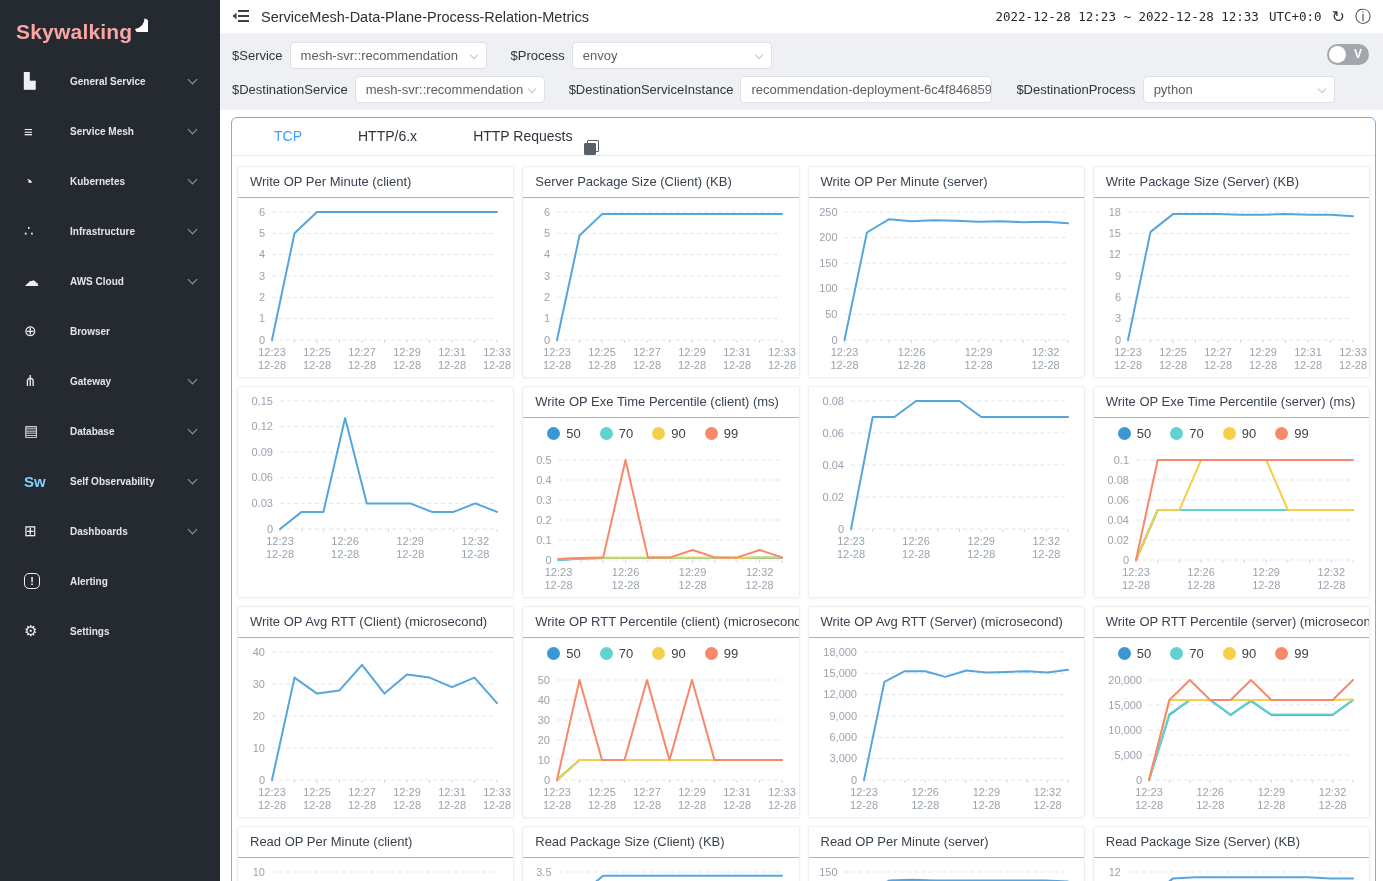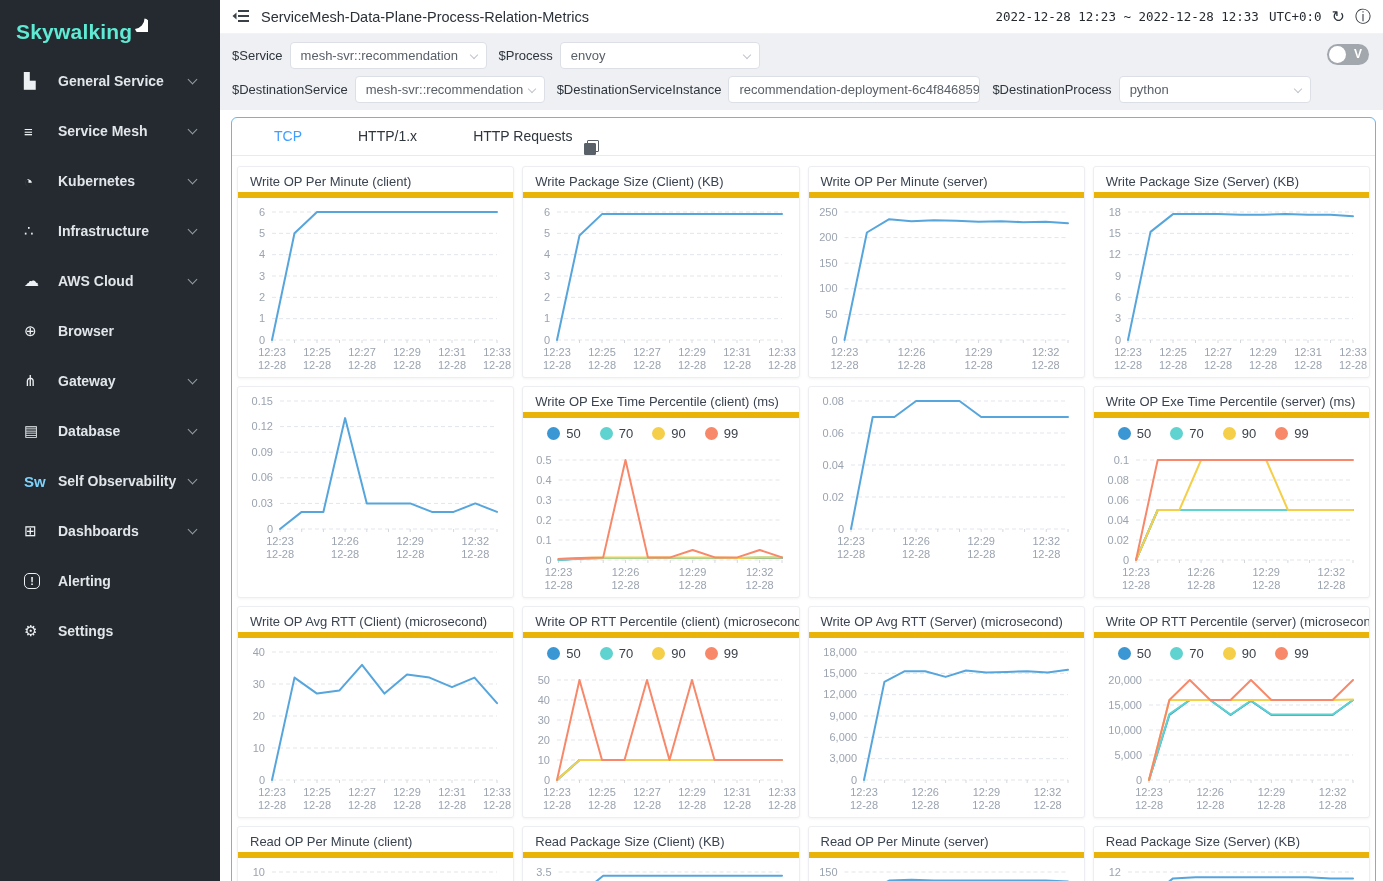--- a/index.html
+++ b/index.html
@@ -1,40 +1,40 @@
 <!DOCTYPE html>
 <html><head>
 <meta charset="utf-8">
 <style>
   *{margin:0;padding:0;box-sizing:border-box}
   html,body{width:1383px;height:881px;overflow:hidden;background:#fff;
     font-family:"Liberation Sans",sans-serif;-webkit-font-smoothing:antialiased}
   
   .sidebar{position:absolute;left:0;top:0;width:220px;height:881px;background:#242a30;z-index:5}
-  .logo{display:flex;align-items:flex-start;padding:20px 0 0 16px;color:#5eead4;font-size:21px;font-weight:bold;letter-spacing:.2px}
+  .logo{display:flex;align-items:flex-start;padding:20px 0 0 16px;color:#fca5a5;font-size:21px;font-weight:bold;letter-spacing:.2px}
   .logo svg{margin:-3px 0 0 1px}
   .nav{position:absolute;top:56px;left:0;right:0}
   .nav-item{position:relative;height:50px;display:flex;align-items:center;padding-left:24px;cursor:pointer;color:#e2e6ea}
   .nav-icon{width:26px;font-size:15px;color:#eef1f4;text-align:left;flex:0 0 26px}
-  .nav-label{font-size:14px;font-weight:600;margin-left:8px;white-space:nowrap}
+  .nav-label{font-size:10px;font-weight:600;margin-left:20px;white-space:nowrap}
   .chev{width:7px;height:7px;border-right:1.5px solid #969ca3;border-bottom:1.5px solid #969ca3;transform:rotate(45deg);position:absolute;right:24px;top:20px}
   [data-name="self-observability-icon"]{color:#7dd3fc;font-weight:bold}
   [data-name="alerting-icon"]{display:inline-flex;width:16px;height:16px;border:1.7px solid #eef1f4;border-radius:5px;align-items:center;justify-content:center;font-size:11px;font-weight:bold;flex:none;margin-right:10px}
   [data-name="functions-icon"]{font-style:italic;font-size:13px;letter-spacing:-1px}
   
   .main{position:absolute;left:220px;top:0;width:1163px;height:881px}
   .hdr{position:absolute;left:0;top:0;right:0;height:34px;background:#fff;display:flex;align-items:center;padding:0 12px;border-bottom:1px solid #f2f3f5}
   .hdr-left{display:flex;align-items:flex-start;gap:12px}
   .hdr-title{font-size:14.5px;color:#2b3138;font-weight:500}
   .hdr-right{margin-left:auto;display:flex;align-items:center;gap:10px}
   .time-text{font-family:"DejaVu Sans Mono",monospace;font-size:12.5px;color:#24292f}
   .hicon{font-size:16px;color:#2e353c;cursor:pointer;line-height:1}
   
   .filters{position:absolute;left:0;top:34px;right:0;height:76px;background:#eef0f4}
-  .frow{position:absolute;left:12px;display:flex;align-items:flex-end;gap:12px}
+  .frow{position:absolute;left:12px;display:flex;align-items:flex-end;gap:24px}
   .frow1{top:8px}.frow2{top:42px}
   .ffield{display:flex;align-items:center;gap:7px}
   .flabel{font-size:13px;color:#2e353c}
   .fselect{position:relative;height:27px;background:#fff;border:1px solid #dcdfe6;border-radius:4px;
     display:flex;align-items:center;padding:0 16px 0 10px;font-size:13px;color:#5a6068;cursor:pointer;white-space:nowrap;overflow:hidden}
   .fselect .chev2{position:absolute;right:9px;top:9px;width:6px;height:6px;border-right:1.4px solid #c0c4cc;border-bottom:1.4px solid #c0c4cc;transform:rotate(45deg)}
   .toggle{position:absolute;right:14px;top:10px;width:42px;height:21px;border-radius:11px;background:#a2a7ae;cursor:pointer}
   .toggle .knob{position:absolute;left:2px;top:2px;width:17px;height:17px;border-radius:50%;background:#fff}
   .toggle .tlabel{position:absolute;right:7px;top:3px;color:#fff;font-size:12px;font-weight:bold}
   
@@ -42,21 +42,21 @@
   .card{position:absolute;left:11px;top:7px;right:7px;height:1400px;border:1px solid #6cb4ea;border-radius:6px;background:#fff}
   .tabs{height:38px;display:flex;align-items:flex-end;padding-left:42px;gap:56px;border-bottom:1px solid #e8eaec}
   .tab{font-size:14px;color:#2e353c;cursor:pointer;line-height:38px}
   .tab.active{color:#409eff}
   .copy-icon{position:relative;width:15px;height:15px;margin-left:12px;cursor:pointer;display:inline-block}
   .copy-icon::before{content:"";position:absolute;right:0;top:0;width:10px;height:10px;border:1.6px solid #5a6067;border-radius:1px;background:#fff}
   .copy-icon::after{content:"";position:absolute;left:0;bottom:0;width:10px;height:10px;border:1.6px solid #5a6067;border-radius:1px;background:#5a6067}
   
   .grid{display:grid;grid-template-columns:repeat(4,1fr);grid-auto-rows:212px;gap:8px;padding:10px 5px}
   .panel{background:#fff;border:1px solid #eceef1;border-radius:3px;box-shadow:0 1px 3px rgba(31,35,41,.05);overflow:hidden}
-  .panel-title{height:31px;line-height:30px;padding:0 12px;border-bottom:6px solid #eab308;font-size:13px;color:#3a4350;white-space:nowrap;overflow:hidden}
+  .panel-title{height:31px;line-height:30px;padding:0 12px;border-bottom:1px solid #eab308;font-size:13px;color:#3a4350;white-space:nowrap;overflow:hidden}
   .panel-body{position:relative;height:180px}
   .panel-body svg{display:block;overflow:visible}
   .legend{position:absolute;top:8px;left:24px;display:flex;gap:19px;align-items:center}
   .legend-item{display:flex;align-items:center;gap:6px}
   .legend-dot{width:13px;height:13px;border-radius:50%}
   .legend-label{font-size:13px;color:#3c434c}
 </style>
 </head>
 <body>
 
@@ -211,21 +211,21 @@
       <span class="knob" data-name="toggle-knob"></span>
       <span class="tlabel" data-name="toggle-label">V</span>
     </div>
   </div>
 
   <div class="content" data-name="content-area">
     <div class="card" data-name="dashboard-card">
       <div class="tabs" data-name="tab-bar">
   <span class="tab active" data-name="tab-tcp">TCP</span>
 
-  <span class="tab" data-name="tab-http-1-x">HTTP/1.x</span>
+  <span class="tab" data-name="tab-http-1-x">HTTP/6.x</span>
 
   <span class="tab" data-name="tab-http-requests">HTTP Requests</span>
 <span class="copy-icon" data-name="copy-dashboard-icon" style="margin-left: -44px;"></span>
         </div>
       <div class="grid" data-name="chart-grid">
   <div class="panel" data-name="chart-panel">
     <div class="panel-title" data-name="chart-title">Write OP Per Minute (client)</div>
     <div class="panel-body" data-name="chart-body">
               <svg width="275" height="178" viewBox="0 0 275 178" data-name="chart-canvas">
                 <line x1="34" y1="142" x2="259" y2="142" stroke="#e2e5ea" stroke-width="1" stroke-dasharray="4 3"></line>
@@ -264,21 +264,21 @@
                 <line x1="236.5" y1="142" x2="236.5" y2="145" stroke="#d4d8dd" stroke-width="1"></line>
                 <line x1="259" y1="142" x2="259" y2="145" stroke="#d4d8dd" stroke-width="1"></line>
                 <text x="259" y="158" text-anchor="middle" font-size="11" fill="#9aa3af" font-family="Liberation Sans, sans-serif">12:33</text>
                 <text x="259" y="171" text-anchor="middle" font-size="11" fill="#9aa3af" font-family="Liberation Sans, sans-serif">12-28</text>
                 <polyline points="34.0,142.0 56.5,35.3 79.0,14.0 101.5,14.0 124.0,14.0 146.5,14.0 169.0,14.0 191.5,14.0 214.0,14.0 236.5,14.0 259.0,14.0" fill="none" stroke="#56a5dc" stroke-width="2" stroke-linejoin="round" stroke-linecap="round"></polyline>
               </svg>
             </div>
   </div>
 
   <div class="panel" data-name="chart-panel">
-    <div class="panel-title" data-name="chart-title">Write Package Size (Client) (KB)</div>
+    <div class="panel-title" data-name="chart-title">Server Package Size (Client) (KB)</div>
     <div class="panel-body" data-name="chart-body">
               <svg width="275" height="178" viewBox="0 0 275 178" data-name="chart-canvas">
                 <line x1="34" y1="142" x2="259" y2="142" stroke="#e2e5ea" stroke-width="1" stroke-dasharray="4 3"></line>
                 <text x="27" y="145.5" text-anchor="end" font-size="11" fill="#9aa3af" font-family="Liberation Sans, sans-serif">0</text>
                 <line x1="34" y1="120.66666666666667" x2="259" y2="120.66666666666667" stroke="#e2e5ea" stroke-width="1" stroke-dasharray="4 3"></line>
                 <text x="27" y="124.16666666666667" text-anchor="end" font-size="11" fill="#9aa3af" font-family="Liberation Sans, sans-serif">1</text>
                 <line x1="34" y1="99.33333333333334" x2="259" y2="99.33333333333334" stroke="#e2e5ea" stroke-width="1" stroke-dasharray="4 3"></line>
                 <text x="27" y="102.83333333333334" text-anchor="end" font-size="11" fill="#9aa3af" font-family="Liberation Sans, sans-serif">2</text>
                 <line x1="34" y1="78" x2="259" y2="78" stroke="#e2e5ea" stroke-width="1" stroke-dasharray="4 3"></line>
                 <text x="27" y="81.5" text-anchor="end" font-size="11" fill="#9aa3af" font-family="Liberation Sans, sans-serif">3</text>

